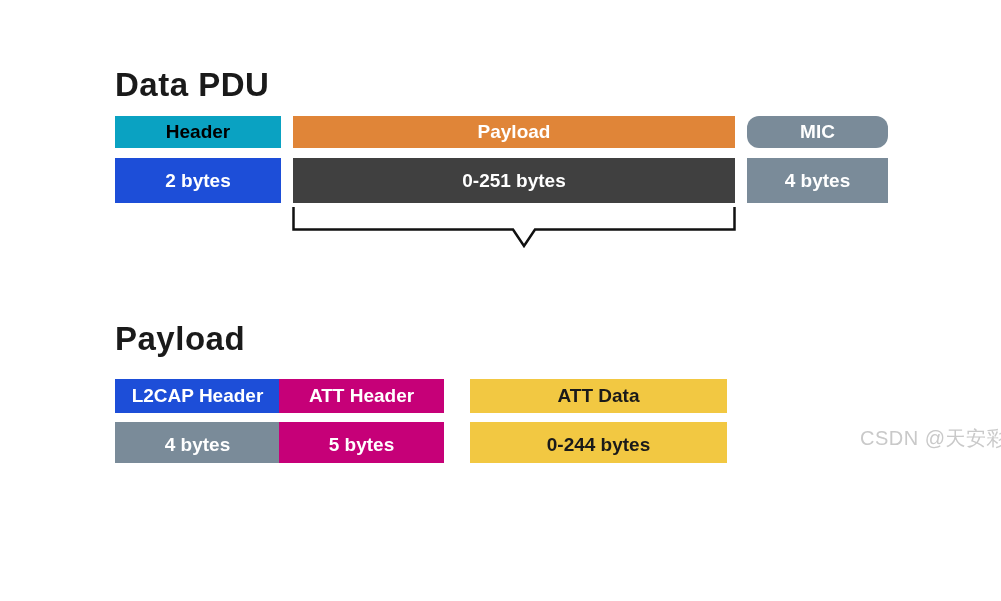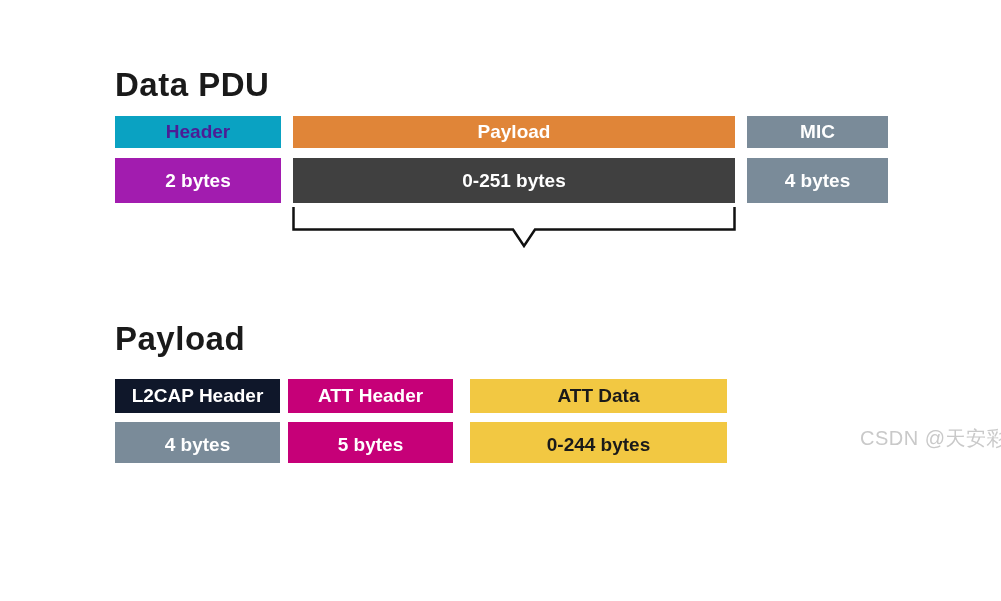--- a/index.html
+++ b/index.html
@@ -42,21 +42,21 @@
   .s1-row1 { top: 116px; height: 32px; }
   .s1-row2 { top: 158px; height: 45px; }
   .s1-col1 { left: 115px; width: 166px; }
   .s1-col2 { left: 293px; width: 442px; }
   .s1-col3 { left: 747px; width: 141px; }
 
   
   .s2-row1 { top: 379px; height: 34px; }
   .s2-row2 { top: 422px; height: 45px; }
   .s2-col1 { left: 115px; width: 165px; }
-  .s2-col2 { left: 288px; width: 165px; }
+  .s2-col2 { left: 279px; width: 165px; }
   .s2-col3 { left: 470px; width: 257px; }
 
   .brace {
     position: absolute;
   }
   #brace-1 { left: 292px; top: 207px; }
   #brace-2 { left: 470px; top: 471px; }
   .brace svg { display: block; }
   .brace path {
     fill: none;
@@ -73,37 +73,37 @@
     letter-spacing: 0.5px;
   }
 </style>
 </head>
 <body>
 
 <div class="canvas">
 
   <div class="section-title" id="title-1">Data PDU</div>
 
-  <div class="box s1-row1 s1-col1" style="background: rgb(10, 162, 194); color: #4c1d95;">Header</div>
+  <div class="box s1-row1 s1-col1" style="background: rgb(10, 162, 194); color: #000000;">Header</div>
   <div class="box s1-row1 s1-col2" style="background: rgb(224, 133, 56); color: rgb(255, 255, 255);">Payload</div>
-  <div class="box s1-row1 s1-col3" style="background: rgb(122, 139, 153); color: rgb(255, 255, 255);">MIC</div>
+  <div class="box s1-row1 s1-col3" style="background: rgb(122, 139, 153); color: rgb(255, 255, 255); border-radius: 12px;">MIC</div>
 
-  <div class="box s1-row2 s1-col1" style="background: #a21caf; color: rgb(255, 255, 255);">2 bytes</div>
+  <div class="box s1-row2 s1-col1" style="background: #1d4ed8; color: rgb(255, 255, 255);">2 bytes</div>
   <div class="box s1-row2 s1-col2" style="background: #404040; color: rgb(255, 255, 255);">0-251 bytes</div>
   <div class="box s1-row2 s1-col3" style="background: rgb(122, 139, 153); color: rgb(255, 255, 255);">4 bytes</div>
 
   <div class="brace" id="brace-1">
     <svg width="444" height="42" viewBox="0 0 444 42">
       <path d="M1.5,0 L1.5,22.5 L221,22.5 L232,39 L243,22.5 L442.5,22.5 L442.5,0"></path>
     </svg>
   </div>
 
   <div class="section-title" id="title-2">Payload</div>
 
-  <div class="box s2-row1 s2-col1" style="background: #0f172a; color: rgb(255, 255, 255);">L2CAP Header</div>
+  <div class="box s2-row1 s2-col1" style="background: #1d4ed8; color: rgb(255, 255, 255);">L2CAP Header</div>
   <div class="box s2-row1 s2-col2" style="background: rgb(198, 0, 120); color: rgb(255, 255, 255);">ATT Header</div>
   <div class="box s2-row1 s2-col3" style="background: rgb(242, 200, 66); color: rgb(26, 26, 26);">ATT Data</div>
 
   <div class="box s2-row2 s2-col1" style="background: rgb(122, 139, 153); color: rgb(255, 255, 255);">4 bytes</div>
   <div class="box s2-row2 s2-col2" style="background: rgb(198, 0, 120); color: rgb(255, 255, 255);">5 bytes</div>
   <div class="box s2-row2 s2-col3" style="background: rgb(242, 200, 66); color: rgb(26, 26, 26);">0-244 bytes</div>
 
   <div class="brace" id="brace-2">
     <svg width="258" height="38" viewBox="0 0 258 38">
       <path d="M1.5,0 L1.5,16.5 L118,16.5 L128.5,34 L139,16.5 L256.5,16.5 L256.5,0"></path>

